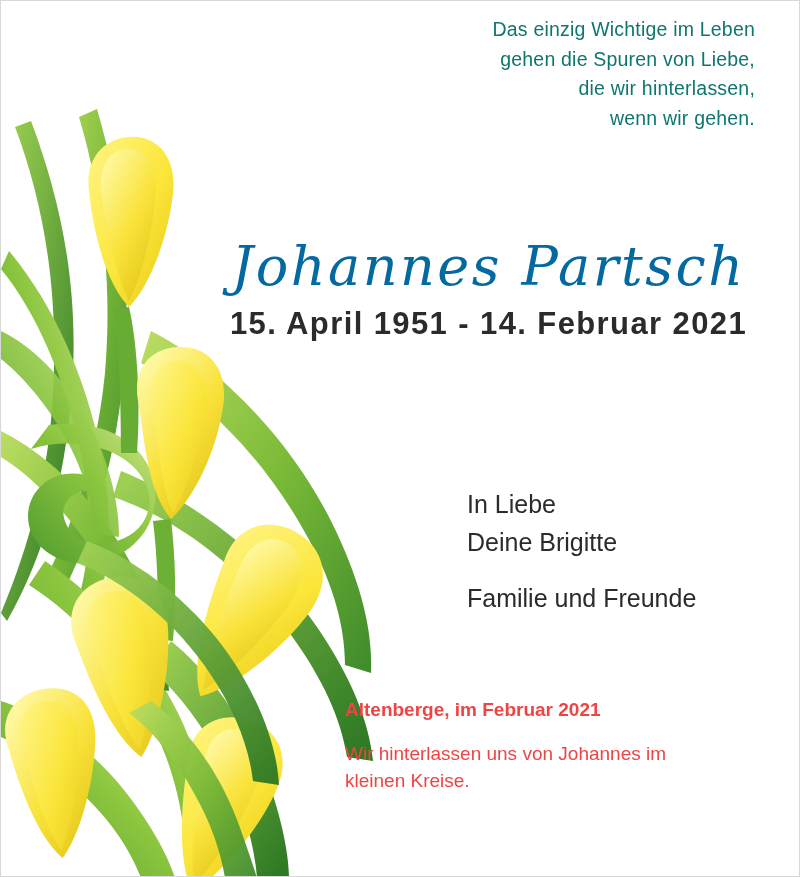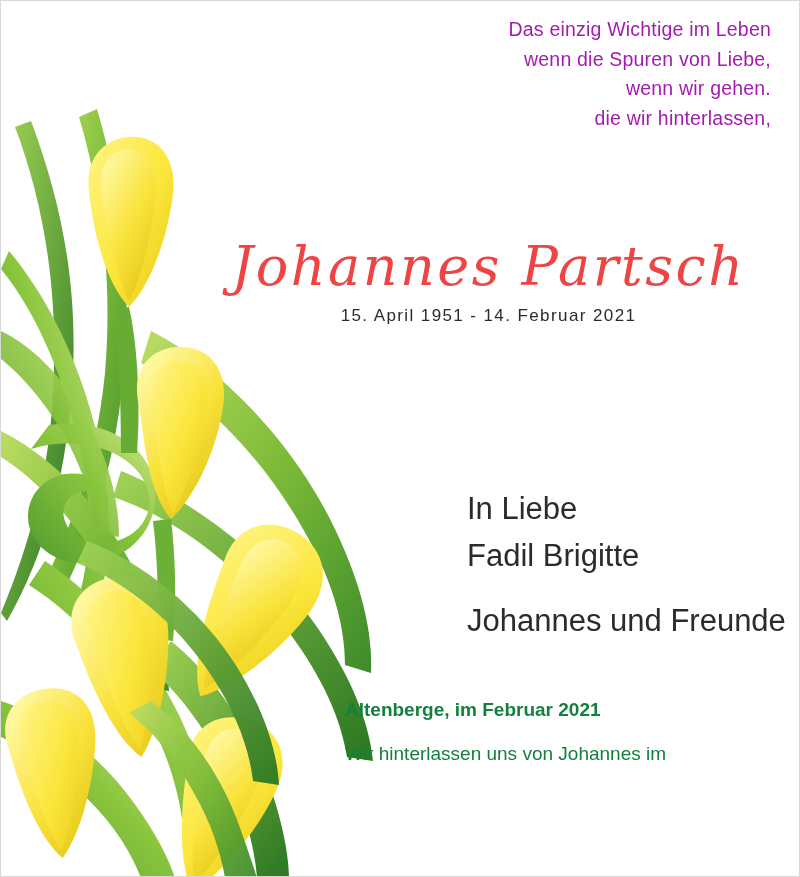--- a/index.html
+++ b/index.html
@@ -28,80 +28,81 @@
     width: 430px;
     height: 877px;
     overflow: hidden;
     pointer-events: none;
   }
   .bouquet svg { display: block; }
 
   
   .quote {
     position: absolute;
-    right: 28px;
+    right: 44px;
     top: 14px;
     width: 420px;
     text-align: right;
     font-size: 19.5px;
     line-height: 1.52;
-    color: #a21caf;
+    color: #0f766e;
     letter-spacing: 0.2px;
   }
   .quote div { white-space: nowrap; }
 
   
   .name-block {
     position: absolute;
     left: 190px;
     top: 238px;
     width: 595px;
     text-align: center;
   }
   .name {
     font-family: "DejaVu Serif", serif;
     font-style: italic;
     font-size: 54px;
     font-weight: 400;
-    color: #ef4444;
+    color: #0369a1;
     letter-spacing: 2.5px;
     line-height: 1.05;
     white-space: nowrap;
   }
   .dates {
     margin-top: 10px;
-    font-size: 17px;
+    font-size: 31px;
     color: #2b2b2b;
     letter-spacing: 1.4px;
     white-space: nowrap;
+    font-weight: bold;
   }
 
   
   .dedication {
     position: absolute;
     left: 466px;
     top: 484px;
     width: 320px;
-    font-size: 31px;
+    font-size: 25px;
     line-height: 1.52;
     color: #2b2b2b;
   }
   .dedication .gap {
     height: 18px;
   }
 
   
   .footer {
     position: absolute;
     left: 344px;
     top: 696px;
     width: 440px;
     font-size: 19px;
     line-height: 1.42;
-    color: #15803d;
+    color: #ef4444;
   }
   .footer .place {
     font-weight: bold;
     margin-bottom: 1px;
   }
   .footer .spacer { height: 16px; }
 </style>
 </head>
 <body>
 
@@ -187,36 +188,37 @@
       <g>
         <path d="M 86 540 C 140 560, 200 608, 236 666 C 262 708, 276 748, 278 784 L 252 780 C 248 746, 234 710, 210 674 C 176 622, 124 580, 76 562 Z" fill="url(#leafC)" opacity="0.96"></path>
         <path d="M 150 700 C 188 728, 220 774, 238 824 C 248 852, 254 870, 256 877 L 224 877 C 220 852, 210 822, 194 794 C 176 760, 152 730, 128 712 Z" fill="url(#leafA)" opacity="0.95"></path>
         <path d="M 0 330 C 34 346, 70 384, 92 430 C 110 468, 118 504, 118 536 L 94 532 C 92 502, 82 468, 64 436 C 44 400, 18 372, 0 358 Z" fill="url(#leafB)" opacity="0.9"></path>
       </g>
     </svg>
   </div>
 
   <div class="quote">
     <div>Das einzig Wichtige im Leben</div>
-    <div>wenn die Spuren von Liebe,</div>
+    <div>gehen die Spuren von Liebe,</div>
+    <div>die wir hinterlassen,</div>
     <div>wenn wir gehen.</div>
-    <div>die wir hinterlassen,</div>
   </div>
 
   <div class="name-block">
     <div class="name">Johannes Partsch</div>
     <div class="dates">15. April 1951 - 14. Februar 2021</div>
   </div>
 
   <div class="dedication">
     <div>In Liebe</div>
-    <div>Fadil Brigitte</div>
+    <div>Deine Brigitte</div>
     <div class="gap"></div>
-    <div>Johannes und Freunde</div>
+    <div>Familie und Freunde</div>
   </div>
 
   <div class="footer">
     <div class="place">Altenberge, im Februar 2021</div>
     <div class="spacer"></div>
     <div>Wir hinterlassen uns von Johannes im</div>
+    <div>kleinen Kreise.</div>
   </div>
 
 </div>
 
 </body></html>

